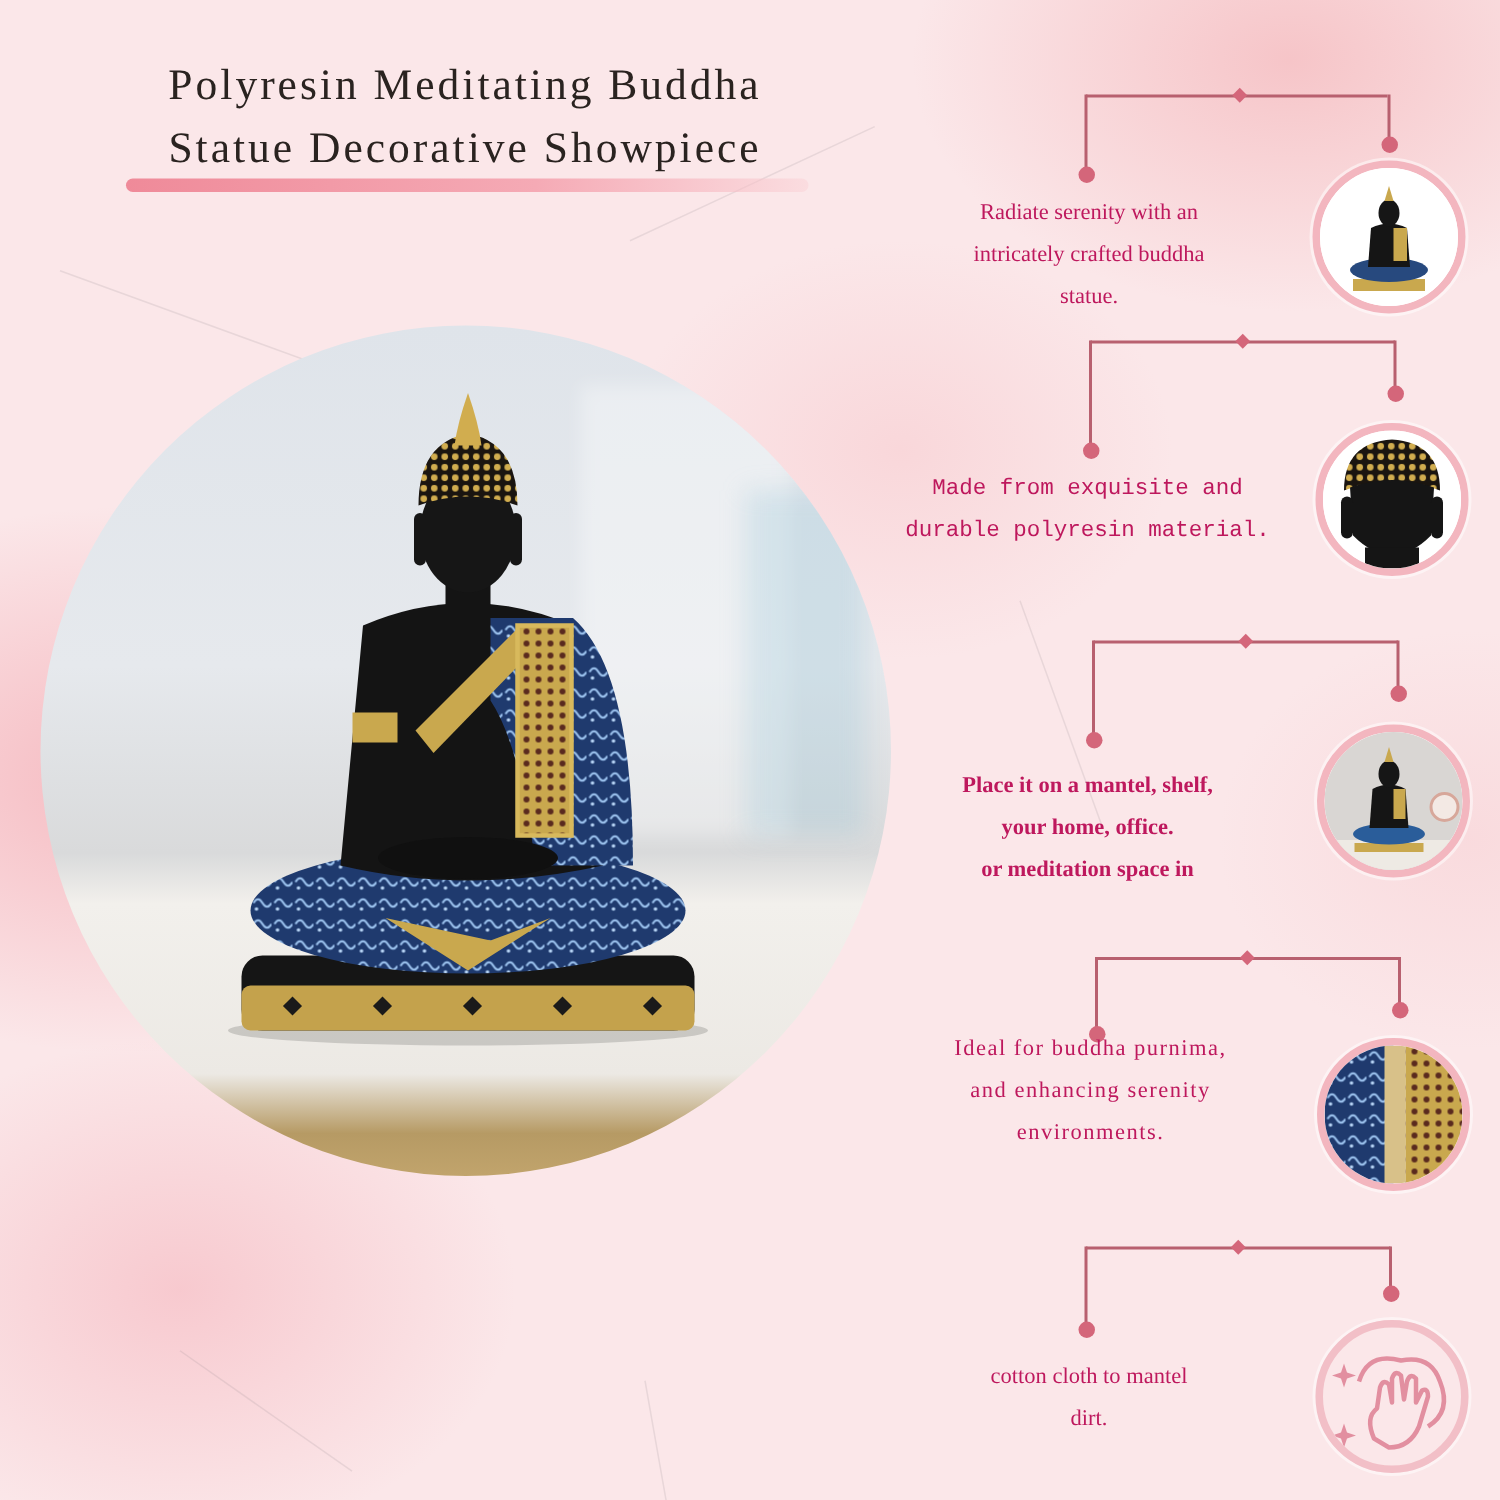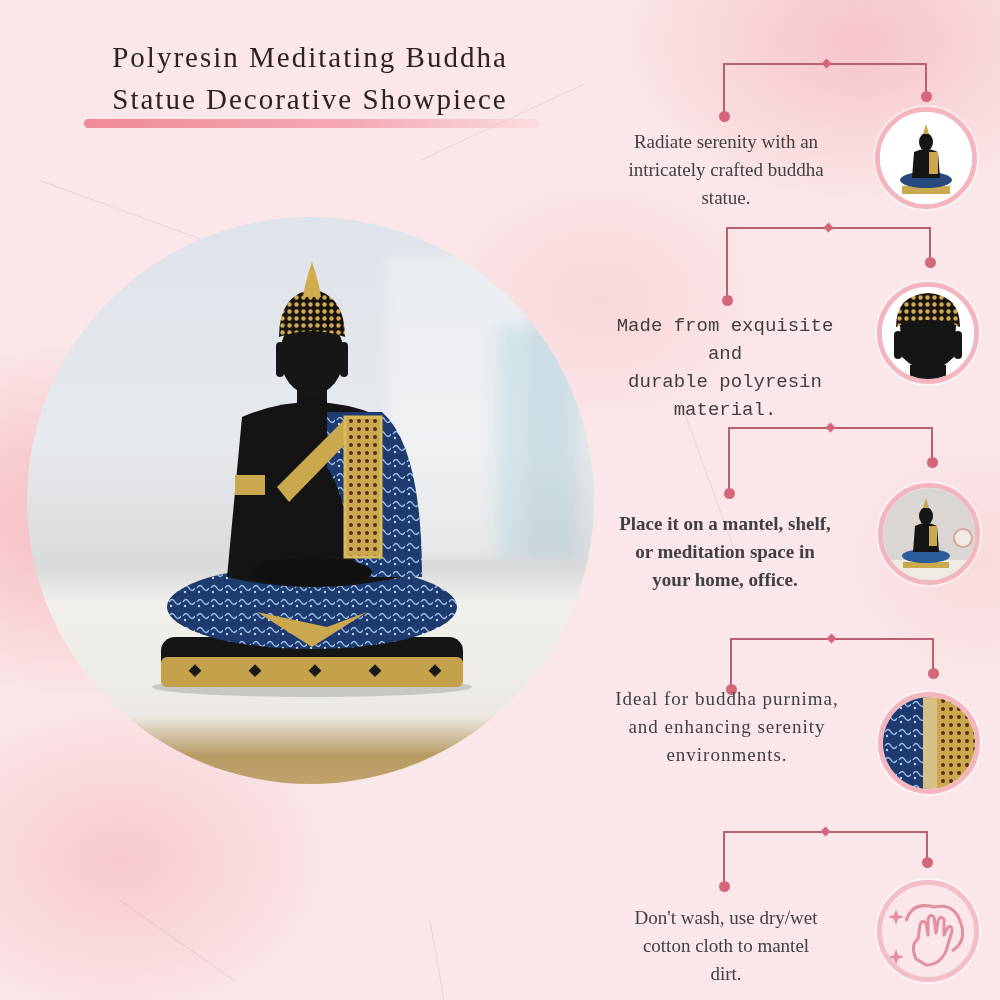--- a/index.html
+++ b/index.html
@@ -37,23 +37,23 @@
   .hero .window2 { position:absolute; left:470px; top:110px; width:80px; height:230px; background:rgba(140,190,210,0.25); filter:blur(8px); }
 
   .statue { position:absolute; left:0; top:0; width:567px; height:567px; }
 
   .feature { position:absolute; width:400px; height:180px; }
   .connector-h { position:absolute; height:2px; background:#b8606f; }
   .connector-v { position:absolute; width:2px; background:#b8606f; }
   .dot { position:absolute; width:11px; height:11px; border-radius:50%; background:#d4667a; }
   .diamond { position:absolute; width:7px; height:7px; background:#d4667a; transform:rotate(45deg); }
   .feature-text {
-    position:absolute; width:260px; text-align:center; color:#404040;
+    position:absolute; width:260px; text-align:center; color:#be185d;
     font-family:"Liberation Serif", "DejaVu Serif", serif;
-    font-size:19px; line-height:28px;
+    font-size:15px; line-height:28px;
   }
   .thumb {
     position:absolute; width:92px; height:92px; border-radius:50%;
     border:5px solid #f3b6bf; overflow:hidden; background:#fff;
     box-shadow:0 0 0 2px rgba(255,255,255,0.5);
   }
 </style>
 </head>
 <body>
 
@@ -175,22 +175,22 @@
 
 <div class="feature" style="left:590px;top:420px;">
   <div class="connector-h" style="left:139px;top:7px;width:203px;"></div>
   <div class="diamond" style="left:237px;top:4px;"></div>
   <div class="connector-v" style="left:138px;top:7px;height:66px;"></div>
   <div class="connector-v" style="left:341px;top:7px;height:34px;"></div>
   <div class="dot" style="left:134px;top:68px;"></div>
   <div class="dot" style="left:337px;top:37px;"></div>
   <div class="feature-text" style="left:5px;top:90px;font-weight:bold;">
     <div>Place it on a mantel, shelf,</div>
+    <div>your home, office.</div>
     <div>or meditation space in</div>
-    <div>your home, office.</div>
   </div>
   <div class="thumb" style="left:288px;top:63px;">
     <svg viewBox="0 0 92 92" width="92" height="92">
       <rect width="92" height="92" fill="#d9d6d3"></rect>
       <rect x="0" y="72" width="92" height="20" fill="#eeeae4"></rect>
       <circle cx="80" cy="50" r="9" fill="#f3e9e4" stroke="#d7a79a" stroke-width="2"></circle>
       <rect x="20" y="74" width="46" height="6" fill="#c9a84e"></rect>
       <ellipse cx="43" cy="68" rx="24" ry="7" fill="#2a5d9a"></ellipse>
       <path d="M32 38 Q43 32 54 38 L56 64 L30 64 Z" fill="#151515"></path>
       <rect x="46" y="38" width="8" height="20" fill="#c9a84e"></rect>
@@ -222,21 +222,20 @@
 </div>
 
 <div class="feature" style="left:590px;top:820px;">
   <div class="connector-h" style="left:134px;top:11px;width:203px;"></div>
   <div class="diamond" style="left:232px;top:8px;"></div>
   <div class="connector-v" style="left:133px;top:11px;height:55px;"></div>
   <div class="connector-v" style="left:336px;top:11px;height:32px;"></div>
   <div class="dot" style="left:129px;top:61px;"></div>
   <div class="dot" style="left:332px;top:37px;"></div>
   <div class="feature-text" style="left:6px;top:84px;">
-    <div>Don't wash, use dry/wet</div>
     <div>cotton cloth to mantel</div>
     <div>dirt.</div>
   </div>
   <div class="thumb" style="left:287px;top:60px;background:transparent;border-color:#f2bfc7;">
     <svg viewBox="0 0 92 92" width="92" height="92">
       <path d="M14 24 l2 6 l6 2 l-6 2 l-2 6 l-2 -6 l-6 -2 l6 -2 z" fill="#e28fa0"></path>
       <path d="M14 64 l2 6 l6 2 l-6 2 l-2 6 l-2 -6 l-6 -2 l6 -2 z" fill="#e28fa0"></path>
       <path d="M24 36 Q30 16 52 22 Q72 18 78 36 Q86 56 70 66" fill="none" stroke="#e28fa0" stroke-width="3"></path>
       <path d="M34 74 Q28 60 36 54 L38 40 Q40 34 44 38 L46 50 L46 34 Q48 28 52 32 L54 48 L56 36 Q58 30 62 34 L62 50 L66 42 Q70 40 70 46 L64 66 Q58 80 44 80 Z" fill="none" stroke="#e28fa0" stroke-width="3" stroke-linejoin="round"></path>
     </svg>

